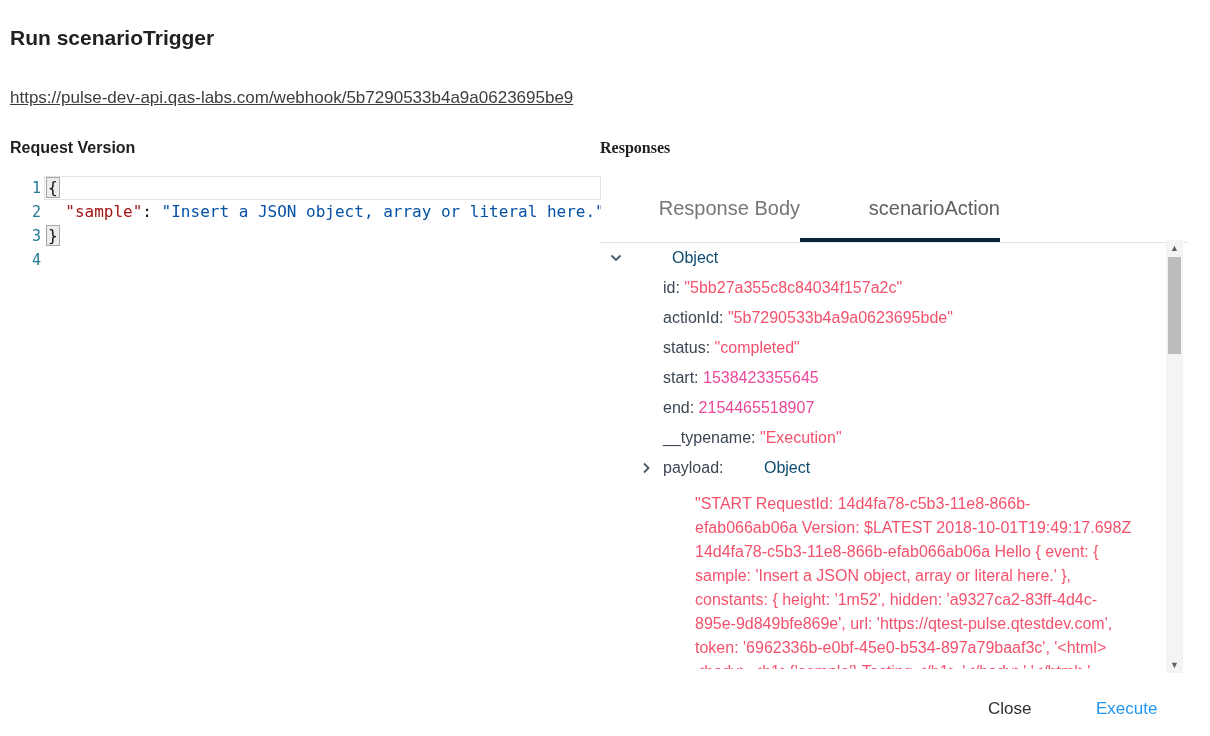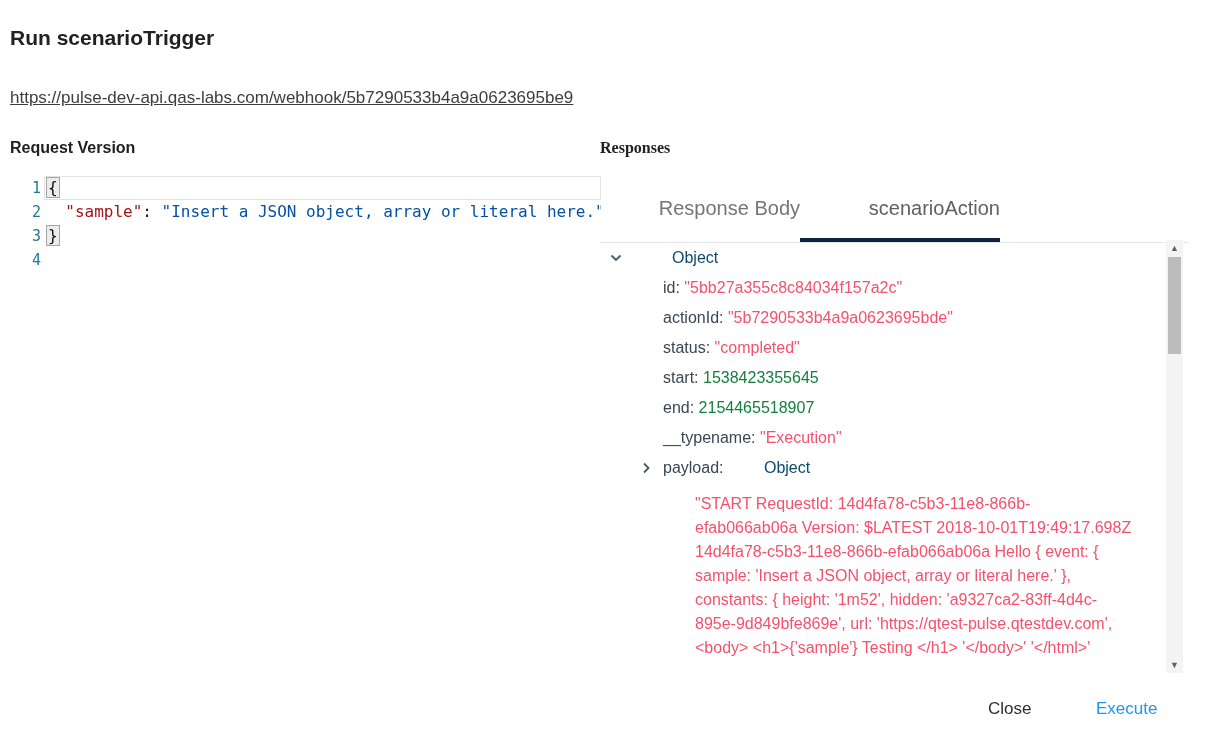--- a/index.html
+++ b/index.html
@@ -35,21 +35,21 @@
   .tab.active { color:#616161; }
   .tab-underline { left:600px; top:242px; width:588px; height:1px; background:#e3e3e3; }
   .tab-indicator { left:800px; top:238px; width:200px; height:4px; background:#0c2340; }
 
   
   .tree-panel { left:600px; top:244px; width:566px; height:425px; overflow:hidden; }
   .tree-row { position:absolute; height:22px; line-height:22px; font-size:16px;
     white-space:nowrap; }
   .tree-key { color:#3b4653;margin-top:16px; }
   .tree-val-string { color:#f4516c; }
-  .tree-val-number { color:#15803d; }
+  .tree-val-number { color:#ec4899; }
   .tree-obj-label { color:#0c4a6e;margin-left:36px; }
   .chev { position:absolute; width:16px; height:16px; cursor:pointer; }
   .payload-block { position:absolute; left:95px; top:248px; width:468px; }
   .payload-line { height:24px; line-height:24px; font-size:16px; color:#f4516c;
     white-space:nowrap; overflow:hidden; }
 
   
   .scrollbar { left:1166px; top:240px; width:17px; height:433px; background:#f4f4f4; }
   .sb-arrow { position:absolute; left:0; width:17px; height:14px; text-align:center;
     font-size:9px; line-height:14px; color:#606060; cursor:pointer; }
@@ -111,20 +111,21 @@
   </span>
   <div class="tree-row" style="left:63px; top:213px"><span class="tree-key">payload:</span> <span class="tree-obj-label">Object</span></div>
 
   <div class="payload-block">
     <div class="payload-line">"START RequestId: 14d4fa78-c5b3-11e8-866b-</div>
     <div class="payload-line">efab066ab06a Version: $LATEST 2018-10-01T19:49:17.698Z</div>
     <div class="payload-line">14d4fa78-c5b3-11e8-866b-efab066ab06a Hello { event: {</div>
     <div class="payload-line">sample: 'Insert a JSON object, array or literal here.' },</div>
     <div class="payload-line">constants: { height: '1m52', hidden: 'a9327ca2-83ff-4d4c-</div>
     <div class="payload-line">895e-9d849bfe869e', url: 'https://qtest-pulse.qtestdev.com',</div>
+    <div class="payload-line">token: '6962336b-e0bf-45e0-b534-897a79baaf3c', '&lt;html&gt;</div>
     <div class="payload-line">&lt;body&gt; &lt;h1&gt;{'sample'} Testing &lt;/h1&gt; '&lt;/body&gt;' '&lt;/html&gt;'</div>
   </div>
 </div>
 
 <div class="abs scrollbar">
   <div class="sb-arrow sb-up">▲</div>
   <div class="sb-thumb"></div>
   <div class="sb-arrow sb-down">▼</div>
 </div>
 

